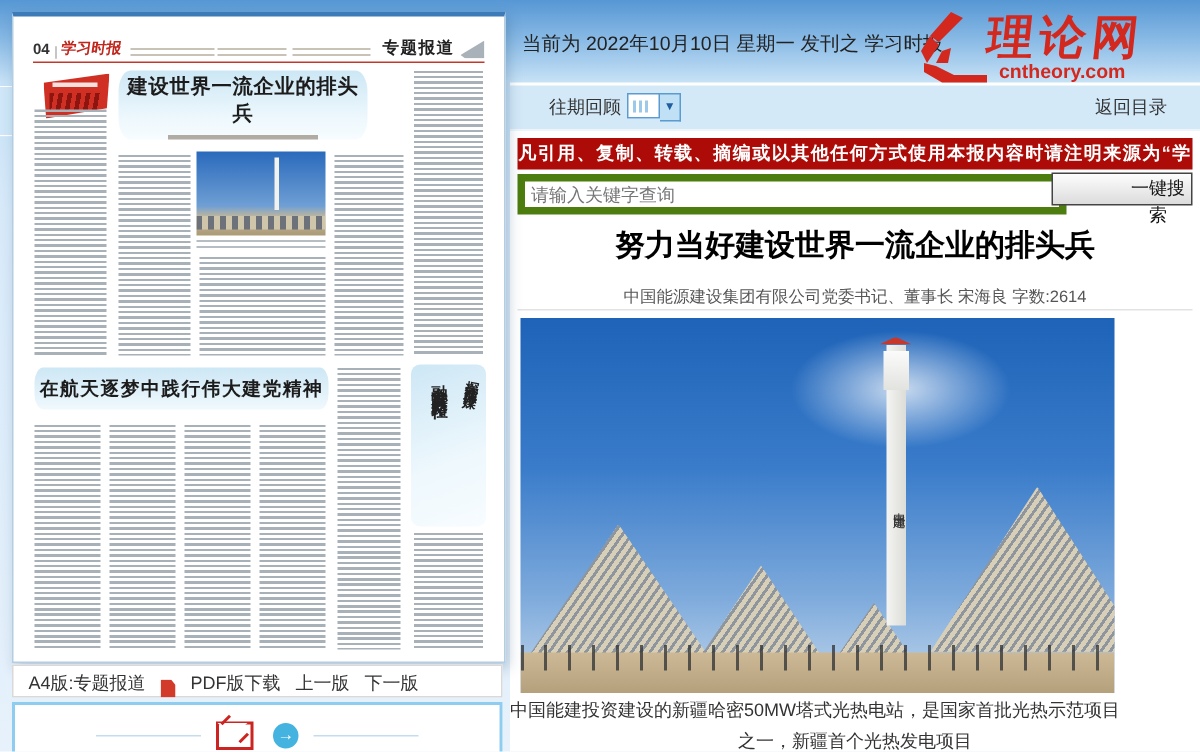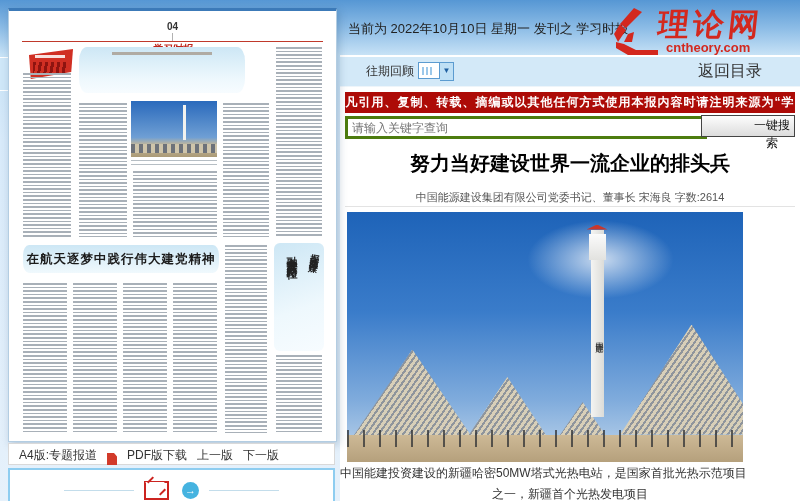--- a/index.html
+++ b/index.html
@@ -25,28 +25,28 @@
   
   .issue-bar{left:340px;top:57px;width:460px;height:29px;background:#d3e9f8;
     border-bottom:1px solid #eef5fa;display:flex;align-items:center;}
   .issue-label{font-size:12px;color:#333;margin-left:26px;}
   .date-widget{display:flex;margin-left:4px;}
   .cal-btn{width:20px;height:15px;background:#fff;border:1px solid #5b9bd0;
     background-image:repeating-linear-gradient(90deg,#9cc8ea 0 2px,transparent 2px 4px);
     background-size:12px 8px;background-repeat:no-repeat;background-position:3px 4px;}
   .drop-btn{width:13px;height:17px;background:#bfe0f5;border:1px solid #5b9bd0;border-left:none;
     color:#1f5fa0;font-size:8px;line-height:16px;text-align:center;}
-  .return-link{margin-left:auto;margin-right:38px;font-size:16px;color:#333;cursor:pointer;}
+  .return-link{margin-left:auto;margin-right:22px;font-size:12px;color:#333;cursor:pointer;}
 
   
   .notice{left:345px;top:92px;width:450px;height:21px;background:#ad0b07;color:#fff;
     font-size:12px;font-weight:bold;text-align:center;line-height:21px;letter-spacing:1px;}
 
   
-  .search-input{left:345px;top:116px;width:348px;height:15px;border:3px solid #4d7c0f;
+  .search-input{left:345px;top:116px;width:348px;height:15px;border:5px solid #4d7c0f;
     font-size:12px;color:#333;padding:1px 4px;}
   .search-btn{left:701px;top:115px;width:44px;height:20px;border:1px solid #444;
     background:linear-gradient(#fdfdfd,#dcdcdc);font-size:12px;color:#111;
     text-align:center;line-height:18px;cursor:pointer;padding-left:48px;}
 
   
   .article-title{left:340px;top:150px;width:460px;text-align:center;
     font-size:20px;font-weight:bold;color:#000;}
   .article-byline{left:340px;top:190px;width:460px;text-align:center;font-size:11px;color:#555;}
   .article-divider{left:345px;top:206px;width:450px;height:1px;background:#e3e3e3;}
@@ -77,30 +77,30 @@
   .caption1{left:340px;top:465px;width:460px;text-align:left;font-size:12px;color:#333;}
   .caption2{left:340px;top:486px;width:460px;text-align:center;font-size:12px;color:#333;}
 
   
   .left-tab{left:0;top:57px;width:23px;height:32px;background:#cfe7f8;
     border:1px solid #fff;border-left:none;border-radius:0 4px 4px 0;cursor:pointer;}
   .paper{left:8px;top:8px;width:327px;height:430px;background:#fff;
     border:1px solid #b3cde2;border-top:3px solid #3c7ab8;
     box-shadow:2px 3px 8px rgba(30,70,110,.25);}
   .p-head{position:absolute;left:13px;top:10px;right:13px;height:18px;
-    display:flex;align-items:center;flex-direction:column;}
+    display:flex;align-items:flex-end;}
   .p-no{font-size:10px;font-weight:bold;color:#333;}
   .p-sep{color:#999;font-size:9px;margin:0 3px;}
   .p-masthead{font-family:"Liberation Serif","DejaVu Serif",serif;font-size:10px;
     font-weight:bold;color:#c0261c;transform:skewX(-8deg);}
   .p-meta{height:7px;width:56px;margin-left:6px;
     background:repeating-linear-gradient(180deg,#c9c2b6 0 1.5px,transparent 1.5px 4px);}
   .p-meta.r1{margin-left:auto;width:46px;}
   .p-meta.r2{width:52px;margin-left:4px;}
-  .p-section{font-size:11px;font-weight:bold;color:#222;margin-left:8px;letter-spacing:1px;font-style:italic;}
+  .p-section{font-size:11px;font-weight:bold;color:#222;margin-left:8px;letter-spacing:1px;}
   .p-swoosh{width:16px;height:12px;margin-left:4px;background:#a9b2b8;
     clip-path:polygon(0 80%,100% 0,100% 100%,20% 100%);}
   .p-redline{position:absolute;left:13px;top:30px;right:13px;height:1px;background:#c0392b;}
   .p-flag{position:absolute;left:20px;top:38px;width:44px;height:34px;background:#d02f23;
     clip-path:polygon(0 18%,100% 0,96% 68%,4% 88%);}
   .p-flag i{position:absolute;left:6px;top:6px;width:30px;height:3px;background:rgba(255,255,255,.85);}
   .p-flag b{position:absolute;left:4px;top:13px;width:34px;height:12px;
     background:repeating-linear-gradient(100deg,#8e1410 0 3px,transparent 3px 6px);}
   .band1{position:absolute;left:70px;top:36px;width:166px;height:46px;
     background:linear-gradient(180deg,#cde7f5,#eef8fd 70%,#f7fcff);border-radius:8px/14px;
@@ -227,20 +227,21 @@
     <span class="p-section">专题报道</span>
     <span class="p-swoosh"></span>
   </div>
   <div class="p-redline"></div>
   <div class="p-flag">
       <i></i>
       <b></b>
     </div>
 
   <div class="band1">
+    <div class="l2">建设世界一流企业的排头兵</div>
     <div class="bl"></div>
   </div>
 
   <div class="col c1"></div>
   <div class="col c2"></div>
   <div class="thumb">
     <div class="tw"></div>
       <div class="tp"></div>
   </div>
   <div class="thumb-cap"></div>

